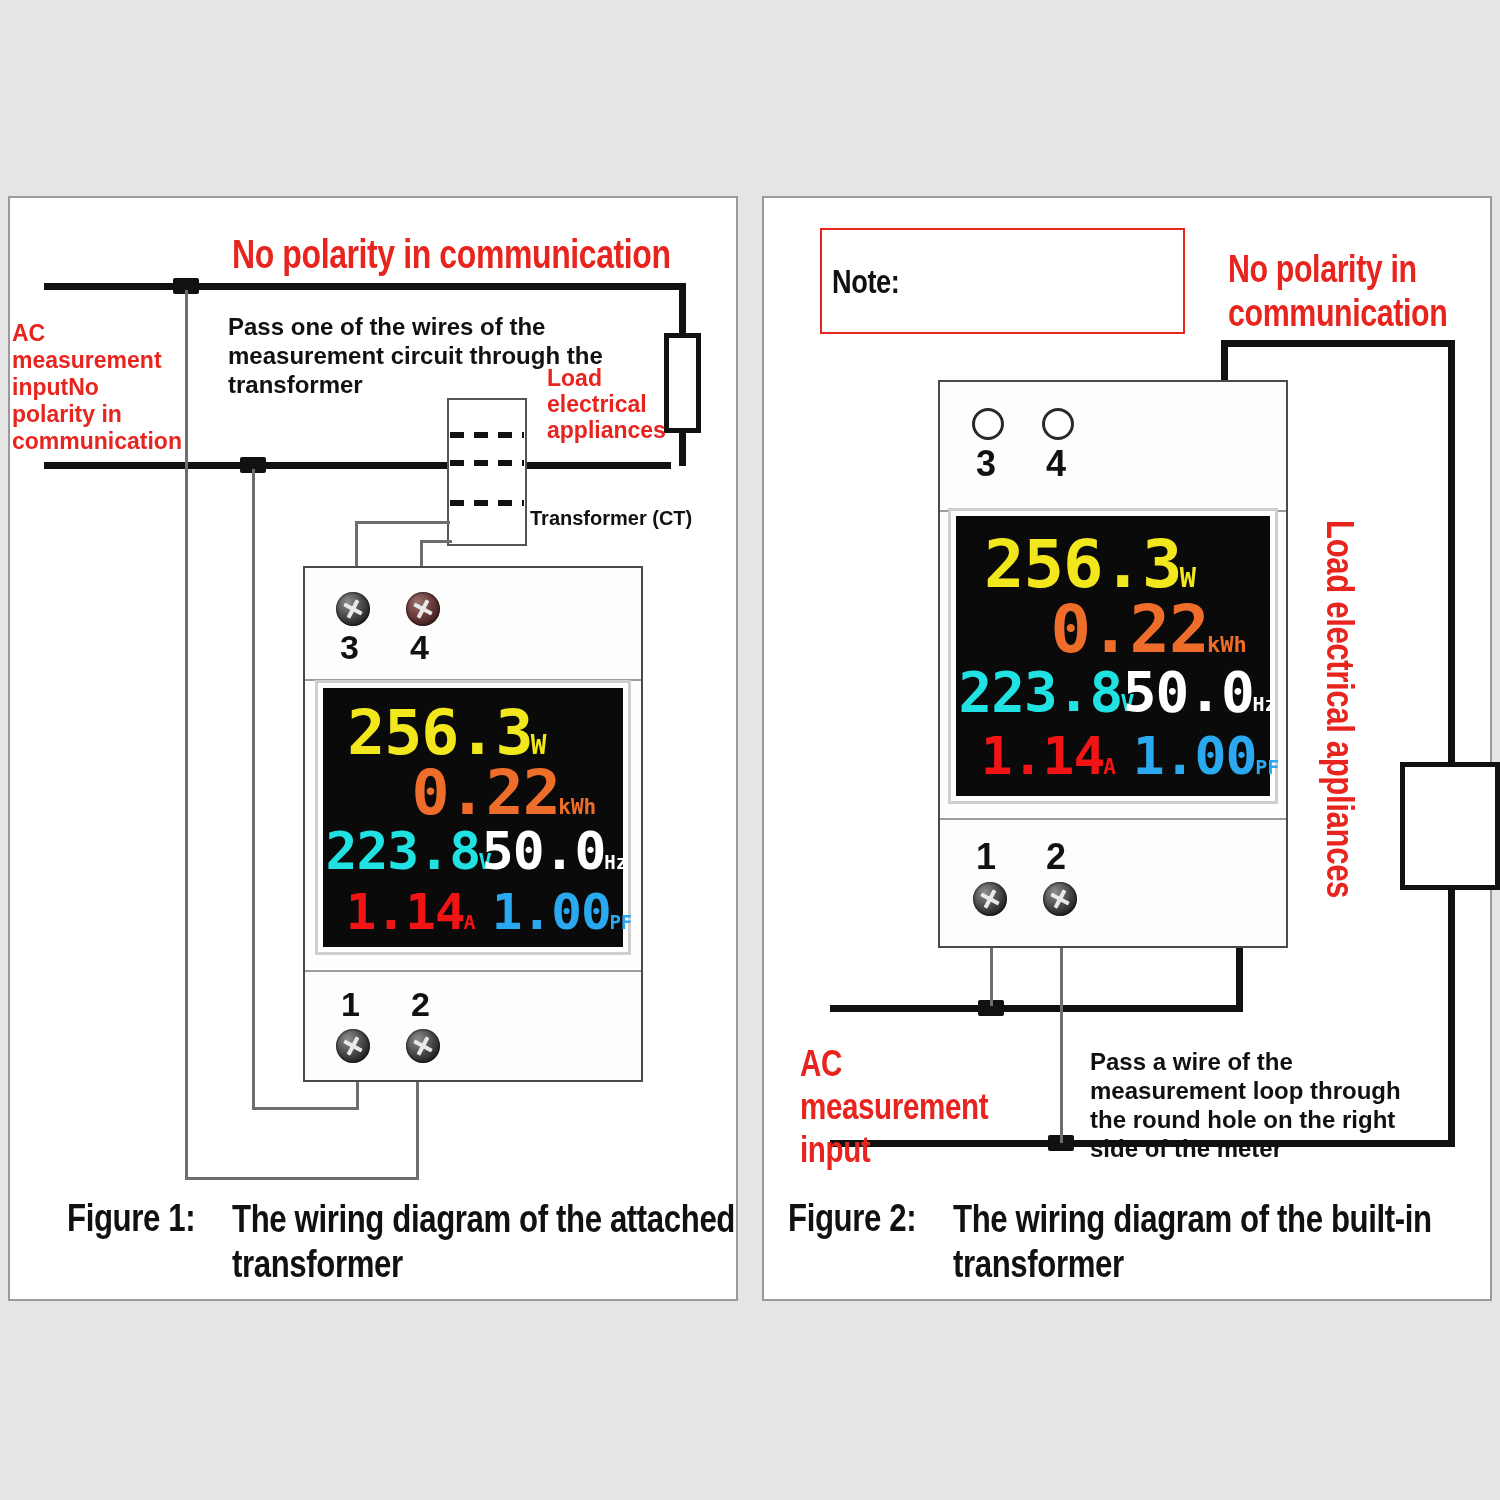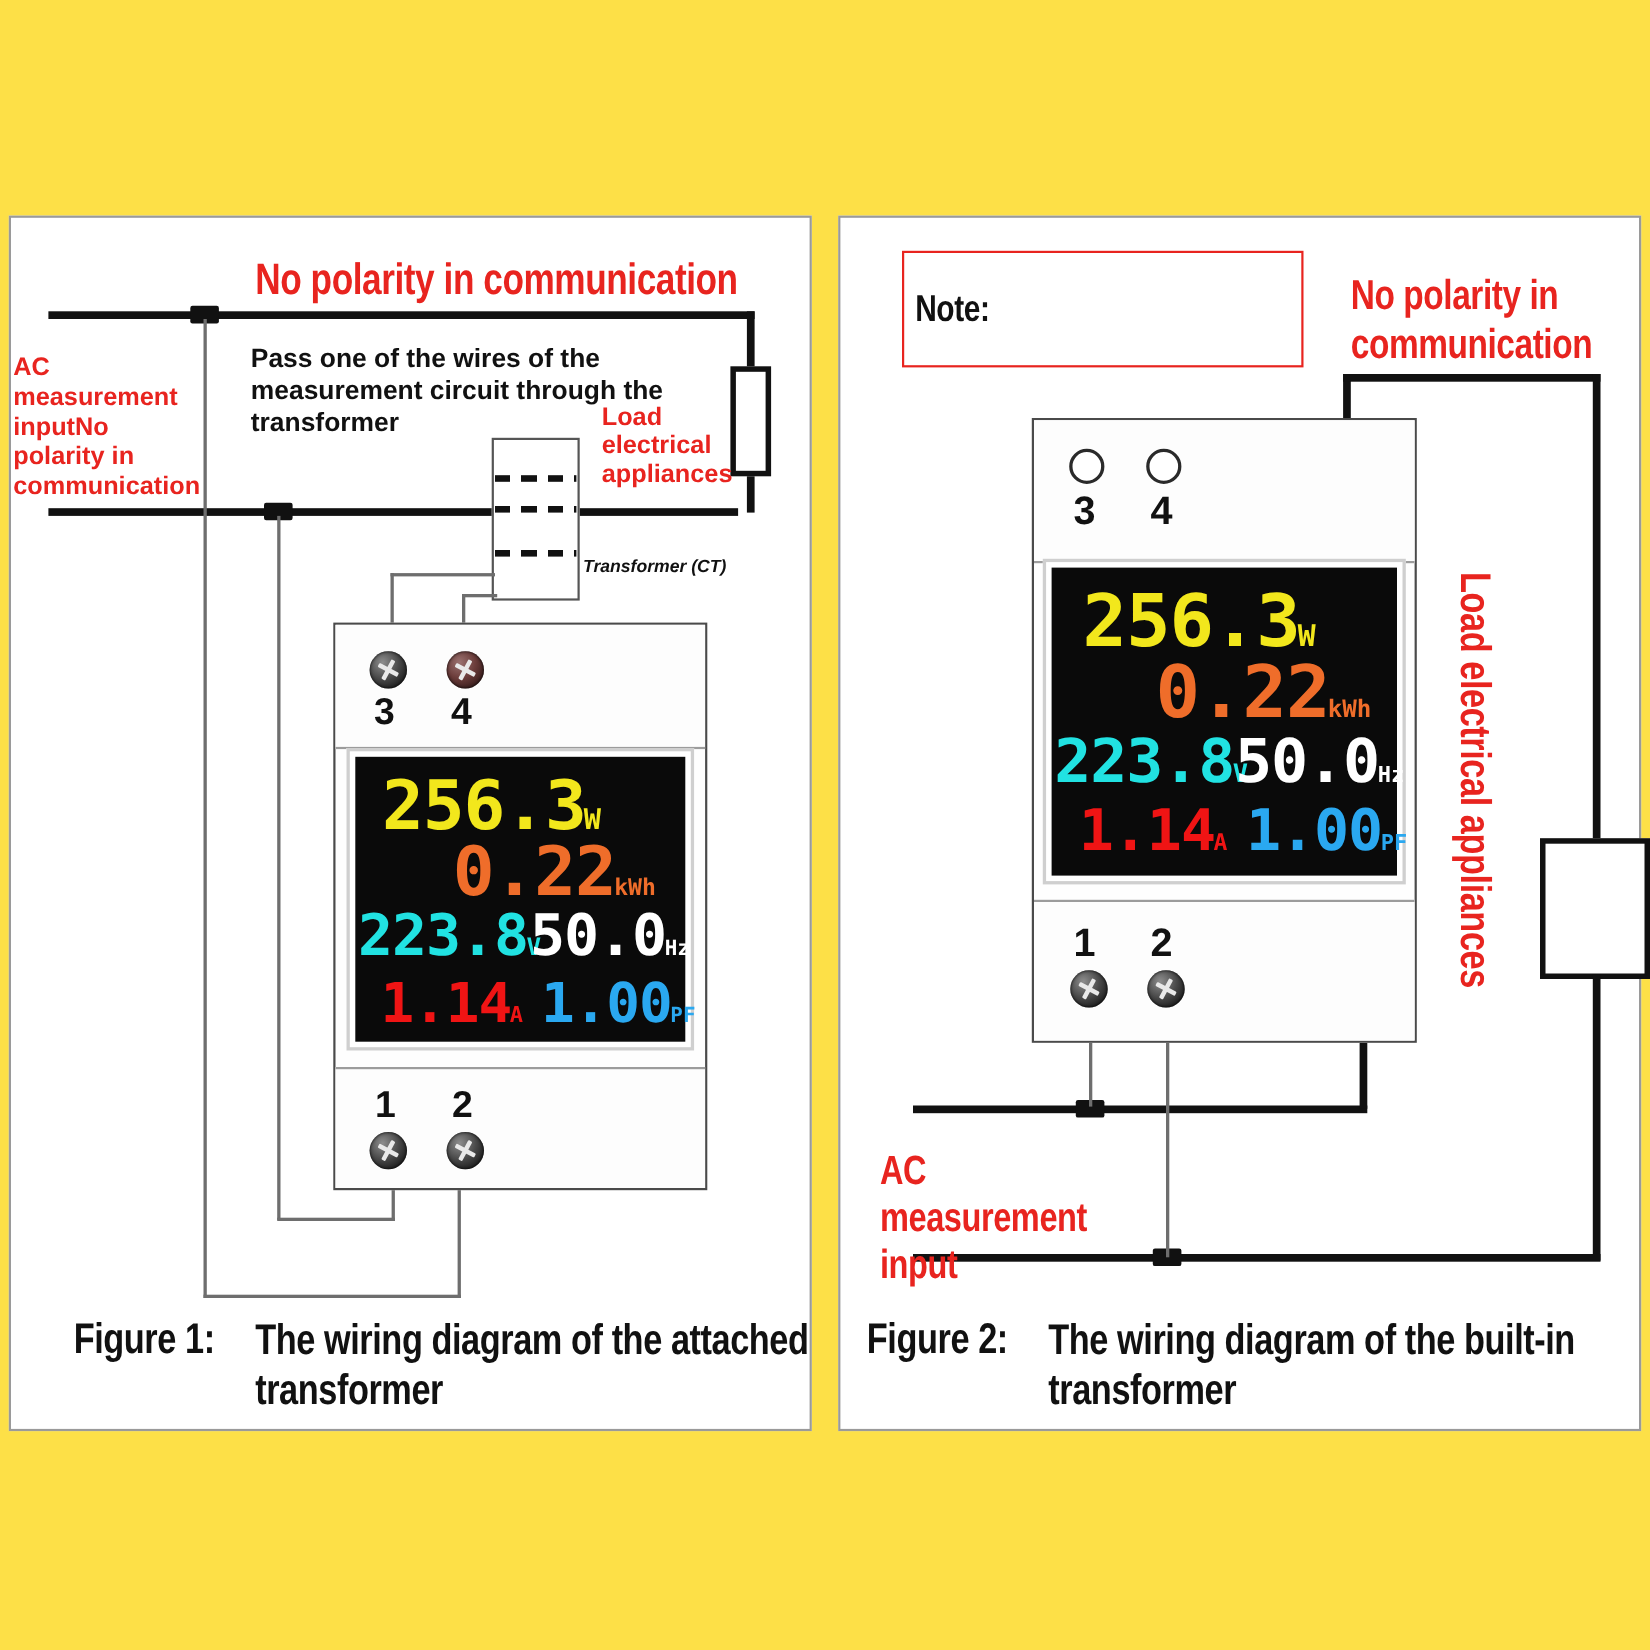--- a/index.html
+++ b/index.html
@@ -1,18 +1,18 @@
 <!DOCTYPE html>
 <html><head>
 <meta charset="utf-8">
 <style>
   html,body{margin:0;padding:0;background:#fff;}
   body{width:1500px;height:1500px;position:relative;font-family:"Liberation Sans",sans-serif;overflow:hidden;}
 
-  .stage{position:absolute;left:0;top:0;width:1500px;height:1500px;background:#fde047;}
+  .stage{position:absolute;left:0;top:0;width:1500px;height:1500px;background:#e5e5e5;}
 
   
   .panel{position:absolute;background:#fff;border:2px solid #9a9a9a;box-sizing:border-box;}
   #panel-1{left:8px;top:196px;width:730px;height:1105px;}
   #panel-2{left:762px;top:196px;width:730px;height:1105px;}
 
   
   .wire{position:absolute;background:#111;}
   .wire-h{height:7px;}
   .wire-v{width:7px;}
@@ -103,21 +103,21 @@
   <div class="wire wire-thin wire-v" style="left:355px;top:521px;height:46px;"></div>
   <div class="wire wire-thin wire-h" style="left:420px;top:540px;width:32px;"></div>
   <div class="wire wire-thin wire-v" style="left:420px;top:540px;height:28px;"></div>
 
   <div class="txt plain blk" style="left:228px;top:312px;width:380px;font-size:24px;line-height:29px;">Pass one of the wires of the measurement circuit through the transformer</div>
 
   <div class="txt plain red" style="left:12px;top:320px;width:175px;font-size:23px;line-height:27px;">AC measurement inputNo polarity in communication</div>
 
   <div class="txt plain red" style="left:547px;top:365px;width:120px;font-size:23px;line-height:26px;">Load electrical appliances</div>
 
-  <div class="txt plain blk" style="left:530px;top:507px;font-size:16px;white-space:nowrap;font-style:italic;">Transformer (CT)</div>
+  <div class="txt plain blk" style="left:530px;top:507px;font-size:20px;white-space:nowrap;">Transformer (CT)</div>
 
   <div class="meter" style="left:303px;top:566px;width:340px;height:516px;">
     <div class="meter-top" style="height:113px;"></div>
     <div class="meter-bot" style="height:110px;"></div>
   </div>
 
   <div class="screw" style="left:336px;top:592px;"></div>
   <div class="screw red-tint" style="left:406px;top:592px;"></div>
   <div class="term-num" style="left:340px;top:628px;font-size:34px;">3</div>
   <div class="term-num" style="left:410px;top:628px;font-size:34px;">4</div>
@@ -225,17 +225,18 @@
 
   <div class="term-num" style="left:976px;top:836px;font-size:36px;">1</div>
   <div class="term-num" style="left:1046px;top:836px;font-size:36px;">2</div>
   <div class="screw" style="left:973px;top:882px;"></div>
   <div class="screw" style="left:1043px;top:882px;"></div>
 
   <div class="vert-label cond red" style="left:1362px;top:520px;font-size:39px;transform:rotate(90deg) scaleX(.8);">Load electrical appliances</div>
 
   <div class="txt cond red" style="left:800px;top:1042px;width:290px;font-size:37px;line-height:43px;">AC measurement input</div>
 
+  <div class="txt plain blk" style="left:1090px;top:1047px;width:352px;font-size:24px;line-height:29px;">Pass a wire of the measurement loop through the round hole on the right side of the meter</div>
 
   <div class="txt cond blk" style="left:788px;top:1196px;font-size:39px;white-space:nowrap;">Figure 2:</div>
   <div class="txt cond blk" style="left:953px;top:1196px;width:690px;font-size:39px;line-height:45px;">The wiring diagram of the built-in transformer</div>
 
 </div>
 
 </body></html>

